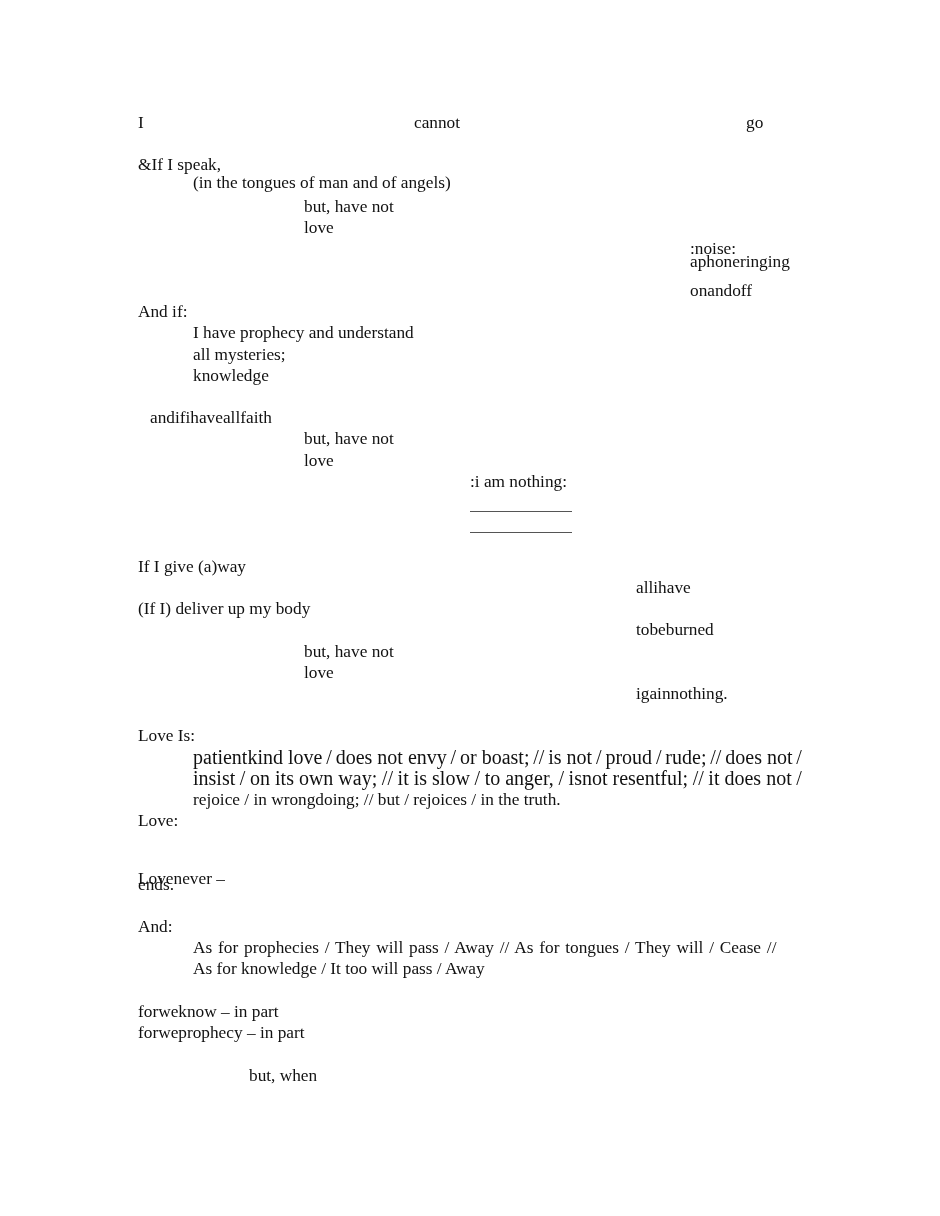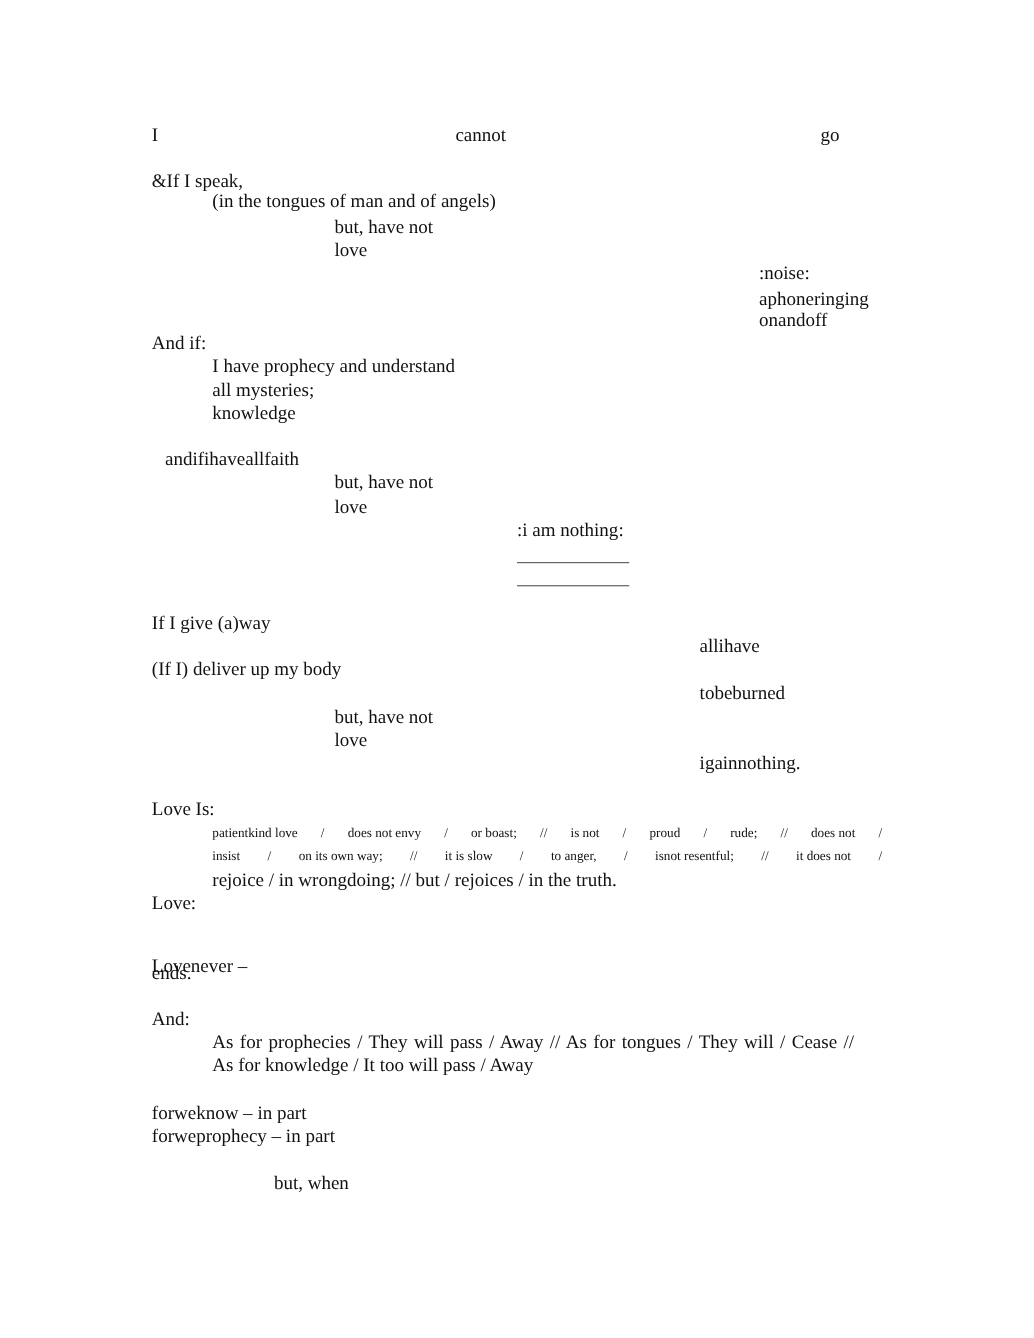--- a/index.html
+++ b/index.html
@@ -1,39 +1,39 @@
 <!DOCTYPE html>
 <html><head>
   <meta charset="utf-8">
   <style>
     html, body { margin: 0; padding: 0; background: #ffffff; }
     body { width: 940px; height: 1216px; position: relative; overflow: hidden;
            font-family: "Liberation Serif", serif; color: #111; }
     .page { position: absolute; left: 0; top: 0; width: 940px; height: 1216px; background: #fff; }
     .ln { position: absolute; font-size: 17.3px; line-height: 21px; white-space: nowrap; }
-    .just { position: absolute; font-size: 12px; line-height: 21.3px; white-space: nowrap;
+    .just { position: absolute; font-size: 20px; line-height: 21.3px; white-space: nowrap;
             display: flex; justify-content: space-between; }
     .rule { position: absolute; height: 0; border-top: 1px solid #555; }
   </style>
 </head>
 <body>
 
 <div class="page">
 
   <div class="ln" style="left:138px; top:112px;">I</div>
   <div class="ln" style="left:414px; top:112px;">cannot</div>
   <div class="ln" style="left:746px; top:112px;">go</div>
 
   <div class="ln" style="left:138px; top:154px;">&amp;If I speak,</div>
   <div class="ln" style="left:193px; top:172px;">(in the tongues of man and of angels)</div>
   <div class="ln" style="left:304px; top:196px;">but, have not</div>
   <div class="ln" style="left:304px; top:217px;">love</div>
 
   <div class="ln" style="left:690px; top:238px;">:noise:</div>
-  <div class="ln" style="left:690px; top:261px;">aphoneringing</div>
+  <div class="ln" style="left:690px; top:251px;">aphoneringing</div>
   <div class="ln" style="left:690px; top:280px;">onandoff</div>
 
   <div class="ln" style="left:138px; top:301px;">And if:</div>
   <div class="ln" style="left:193px; top:322px;">I have prophecy and understand</div>
   <div class="ln" style="left:193px; top:344px;">all mysteries;</div>
   <div class="ln" style="left:193px; top:365px;">knowledge</div>
 
   <div class="ln" style="left:138px; top:407px;margin-left:12px;">andifihaveallfaith</div>
   <div class="ln" style="left:304px; top:428px;">but, have not</div>
   <div class="ln" style="left:304px; top:450px;">love</div>

